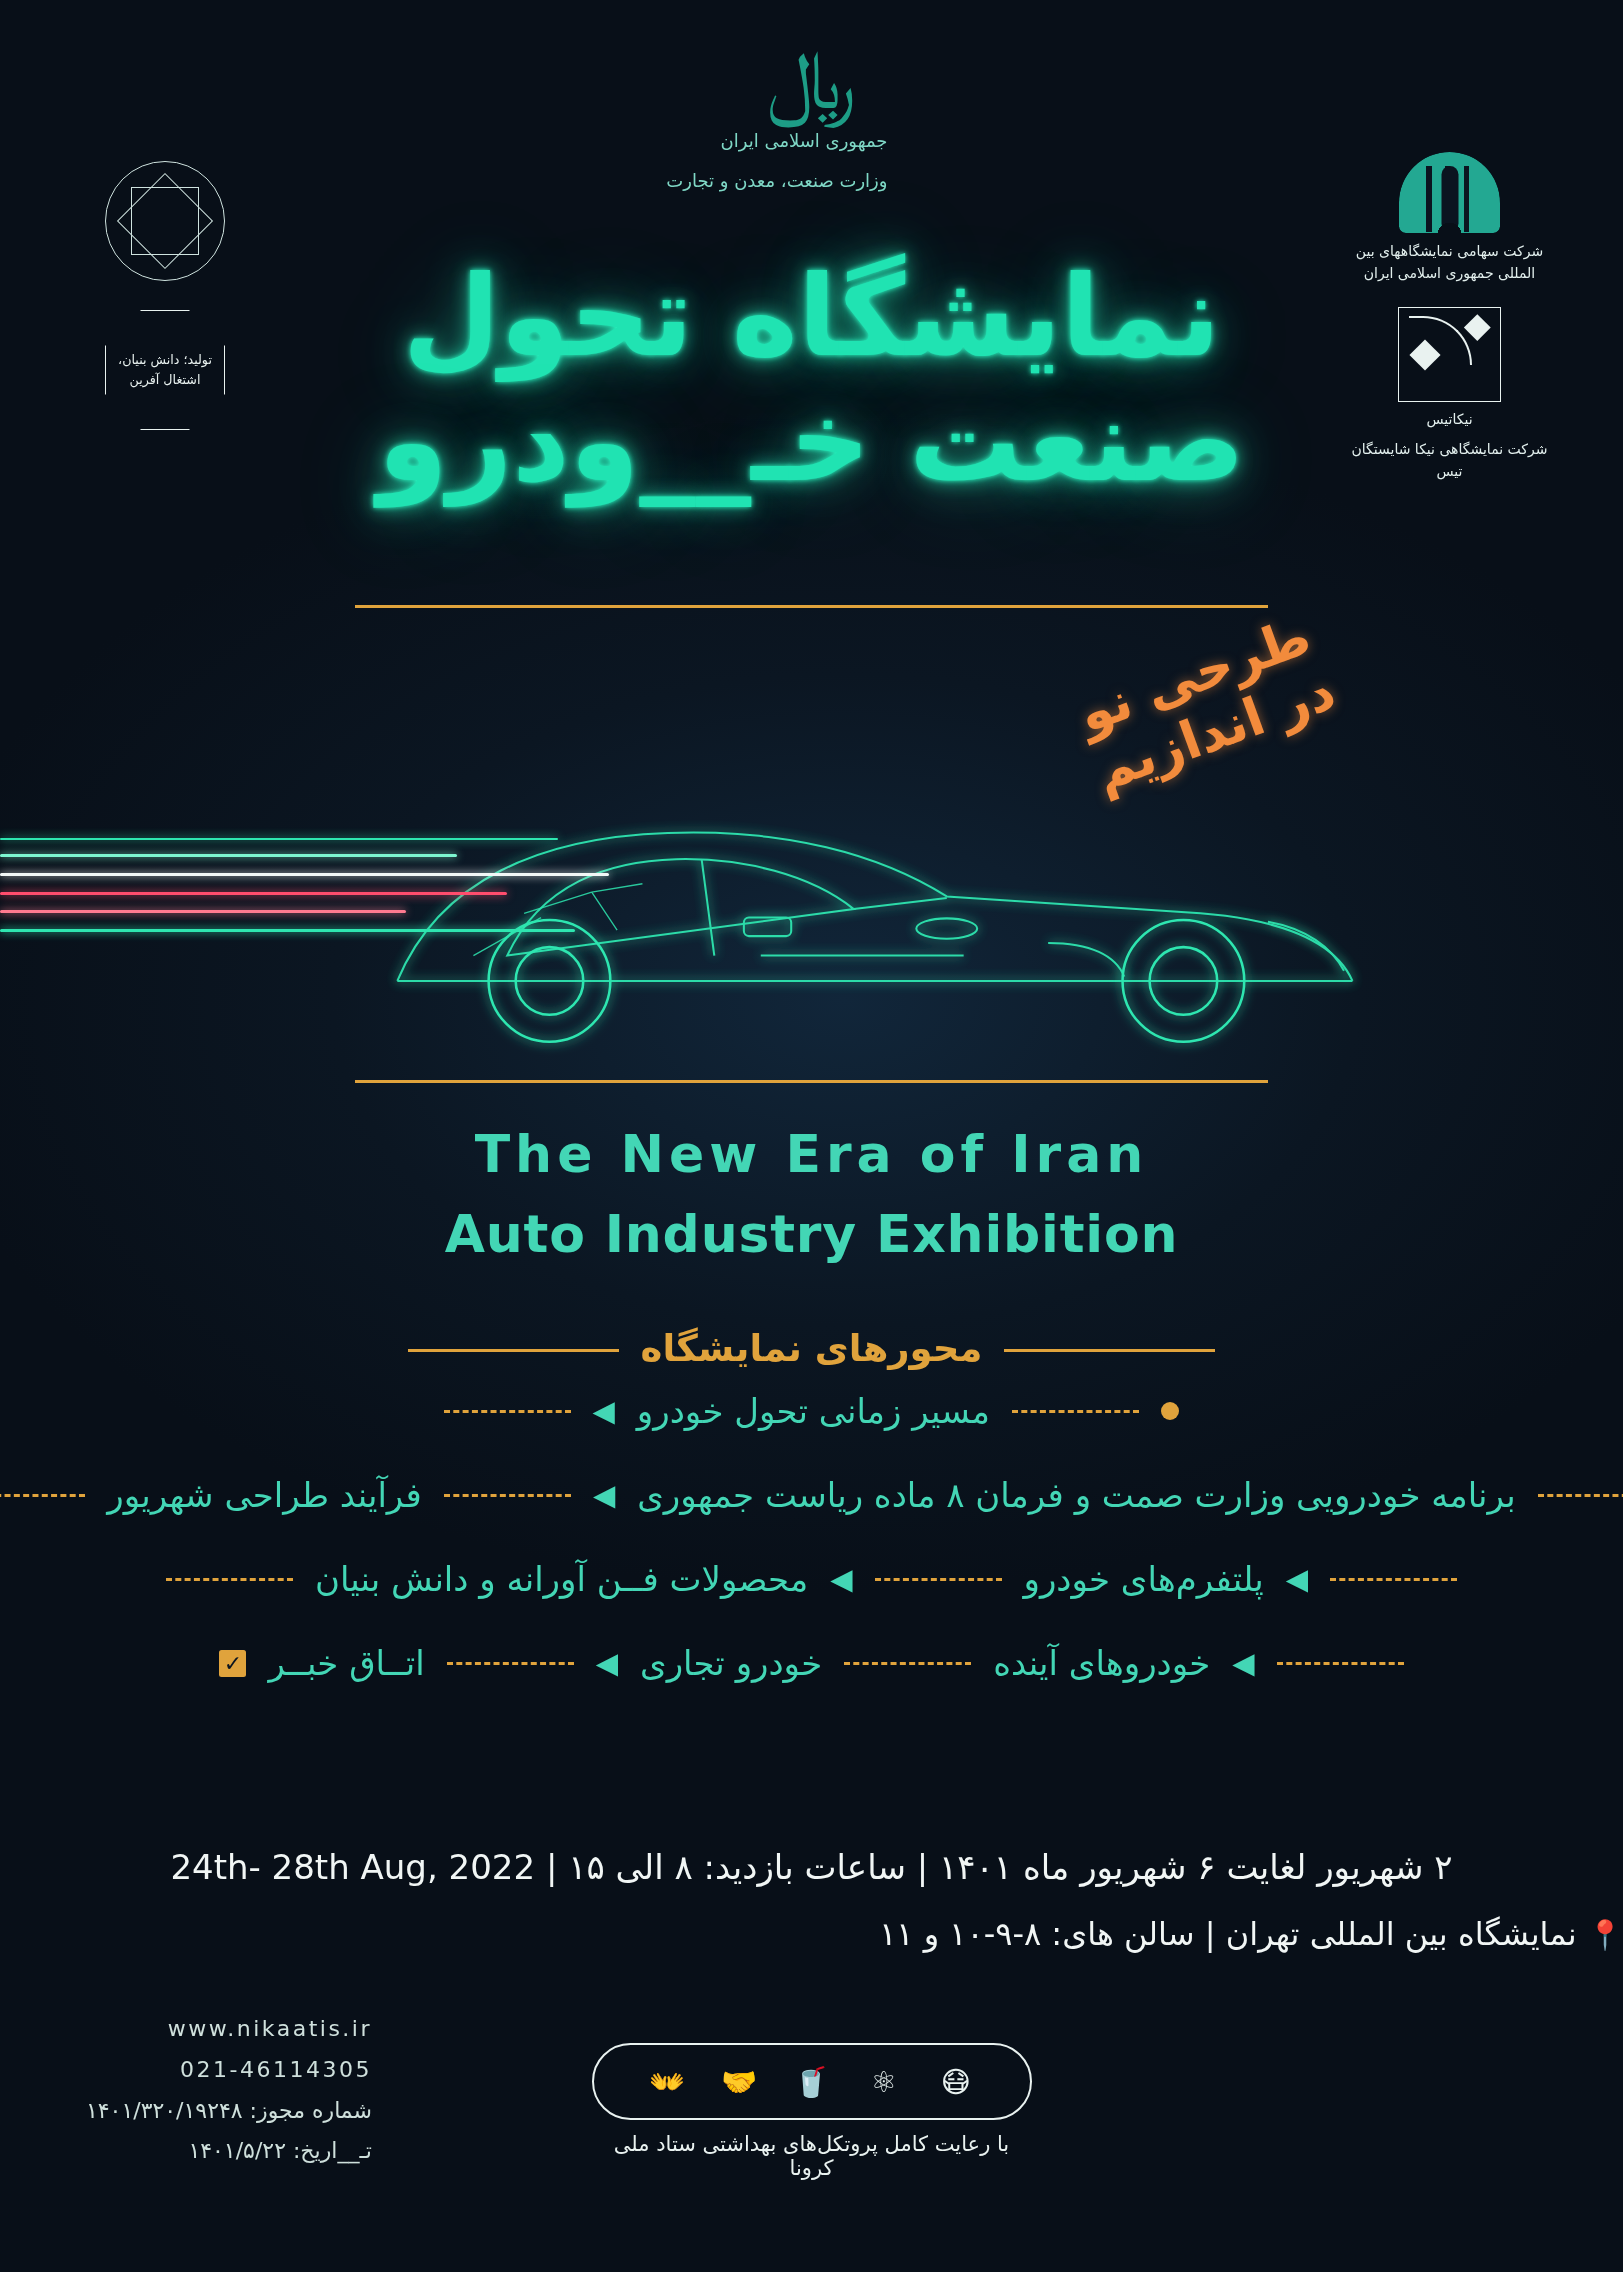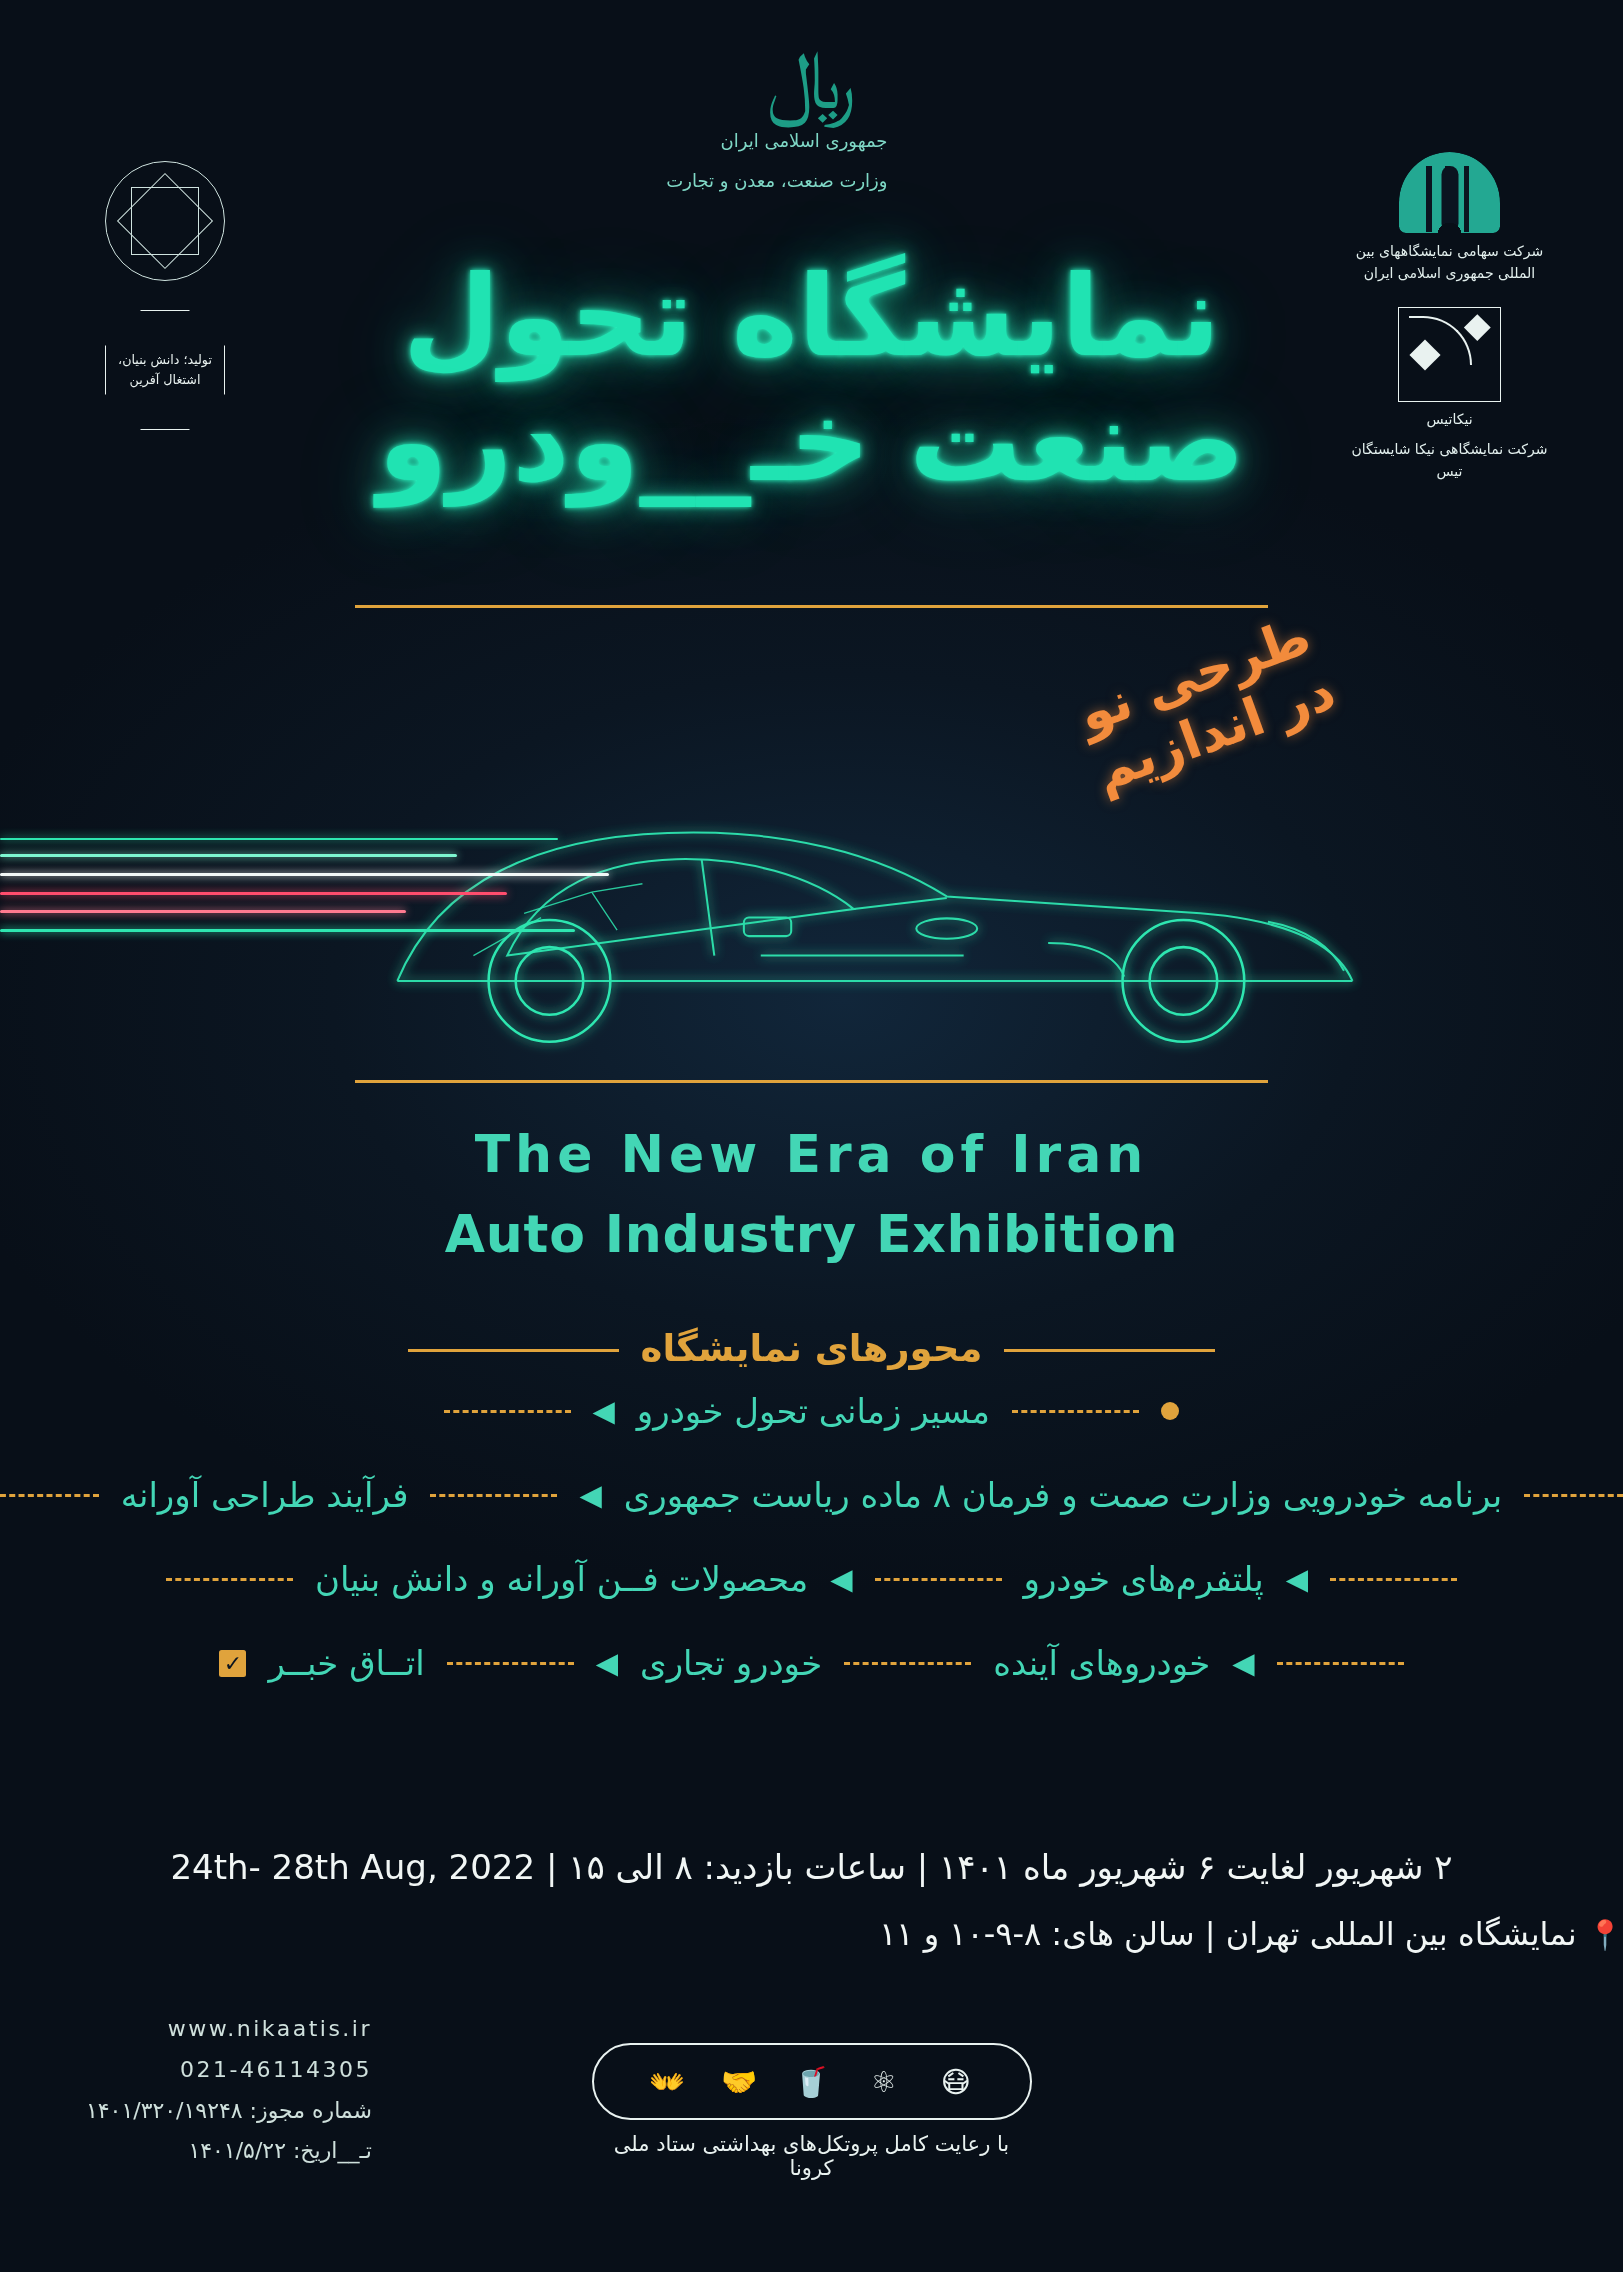--- a/index.html
+++ b/index.html
@@ -313,21 +313,21 @@
       <span>مسیر زمانی تحول خودرو</span>
       <span class="arrow">◀</span>
       <span class="dash"></span>
     </div>
 
     <div class="trow">
       <span class="dash"></span>
       <span>برنامه خودرویی وزارت صمت و فرمان ٨ ماده ریاست جمهوری</span>
       <span class="arrow">◀</span>
       <span class="dash"></span>
-      <span>فرآیند طراحی آورانه</span>
+      <span>فرآیند طراحی شهریور</span>
       <span class="dash"></span>
     </div>
 
     <div class="trow">
       <span class="dash"></span>
       <span class="arrow">◀</span>
       <span>پلتفرم‌های خودرو</span>
       <span class="dash"></span>
       <span class="arrow">◀</span>
       <span>محصولات فــن آورانه و دانش بنیان</span>

